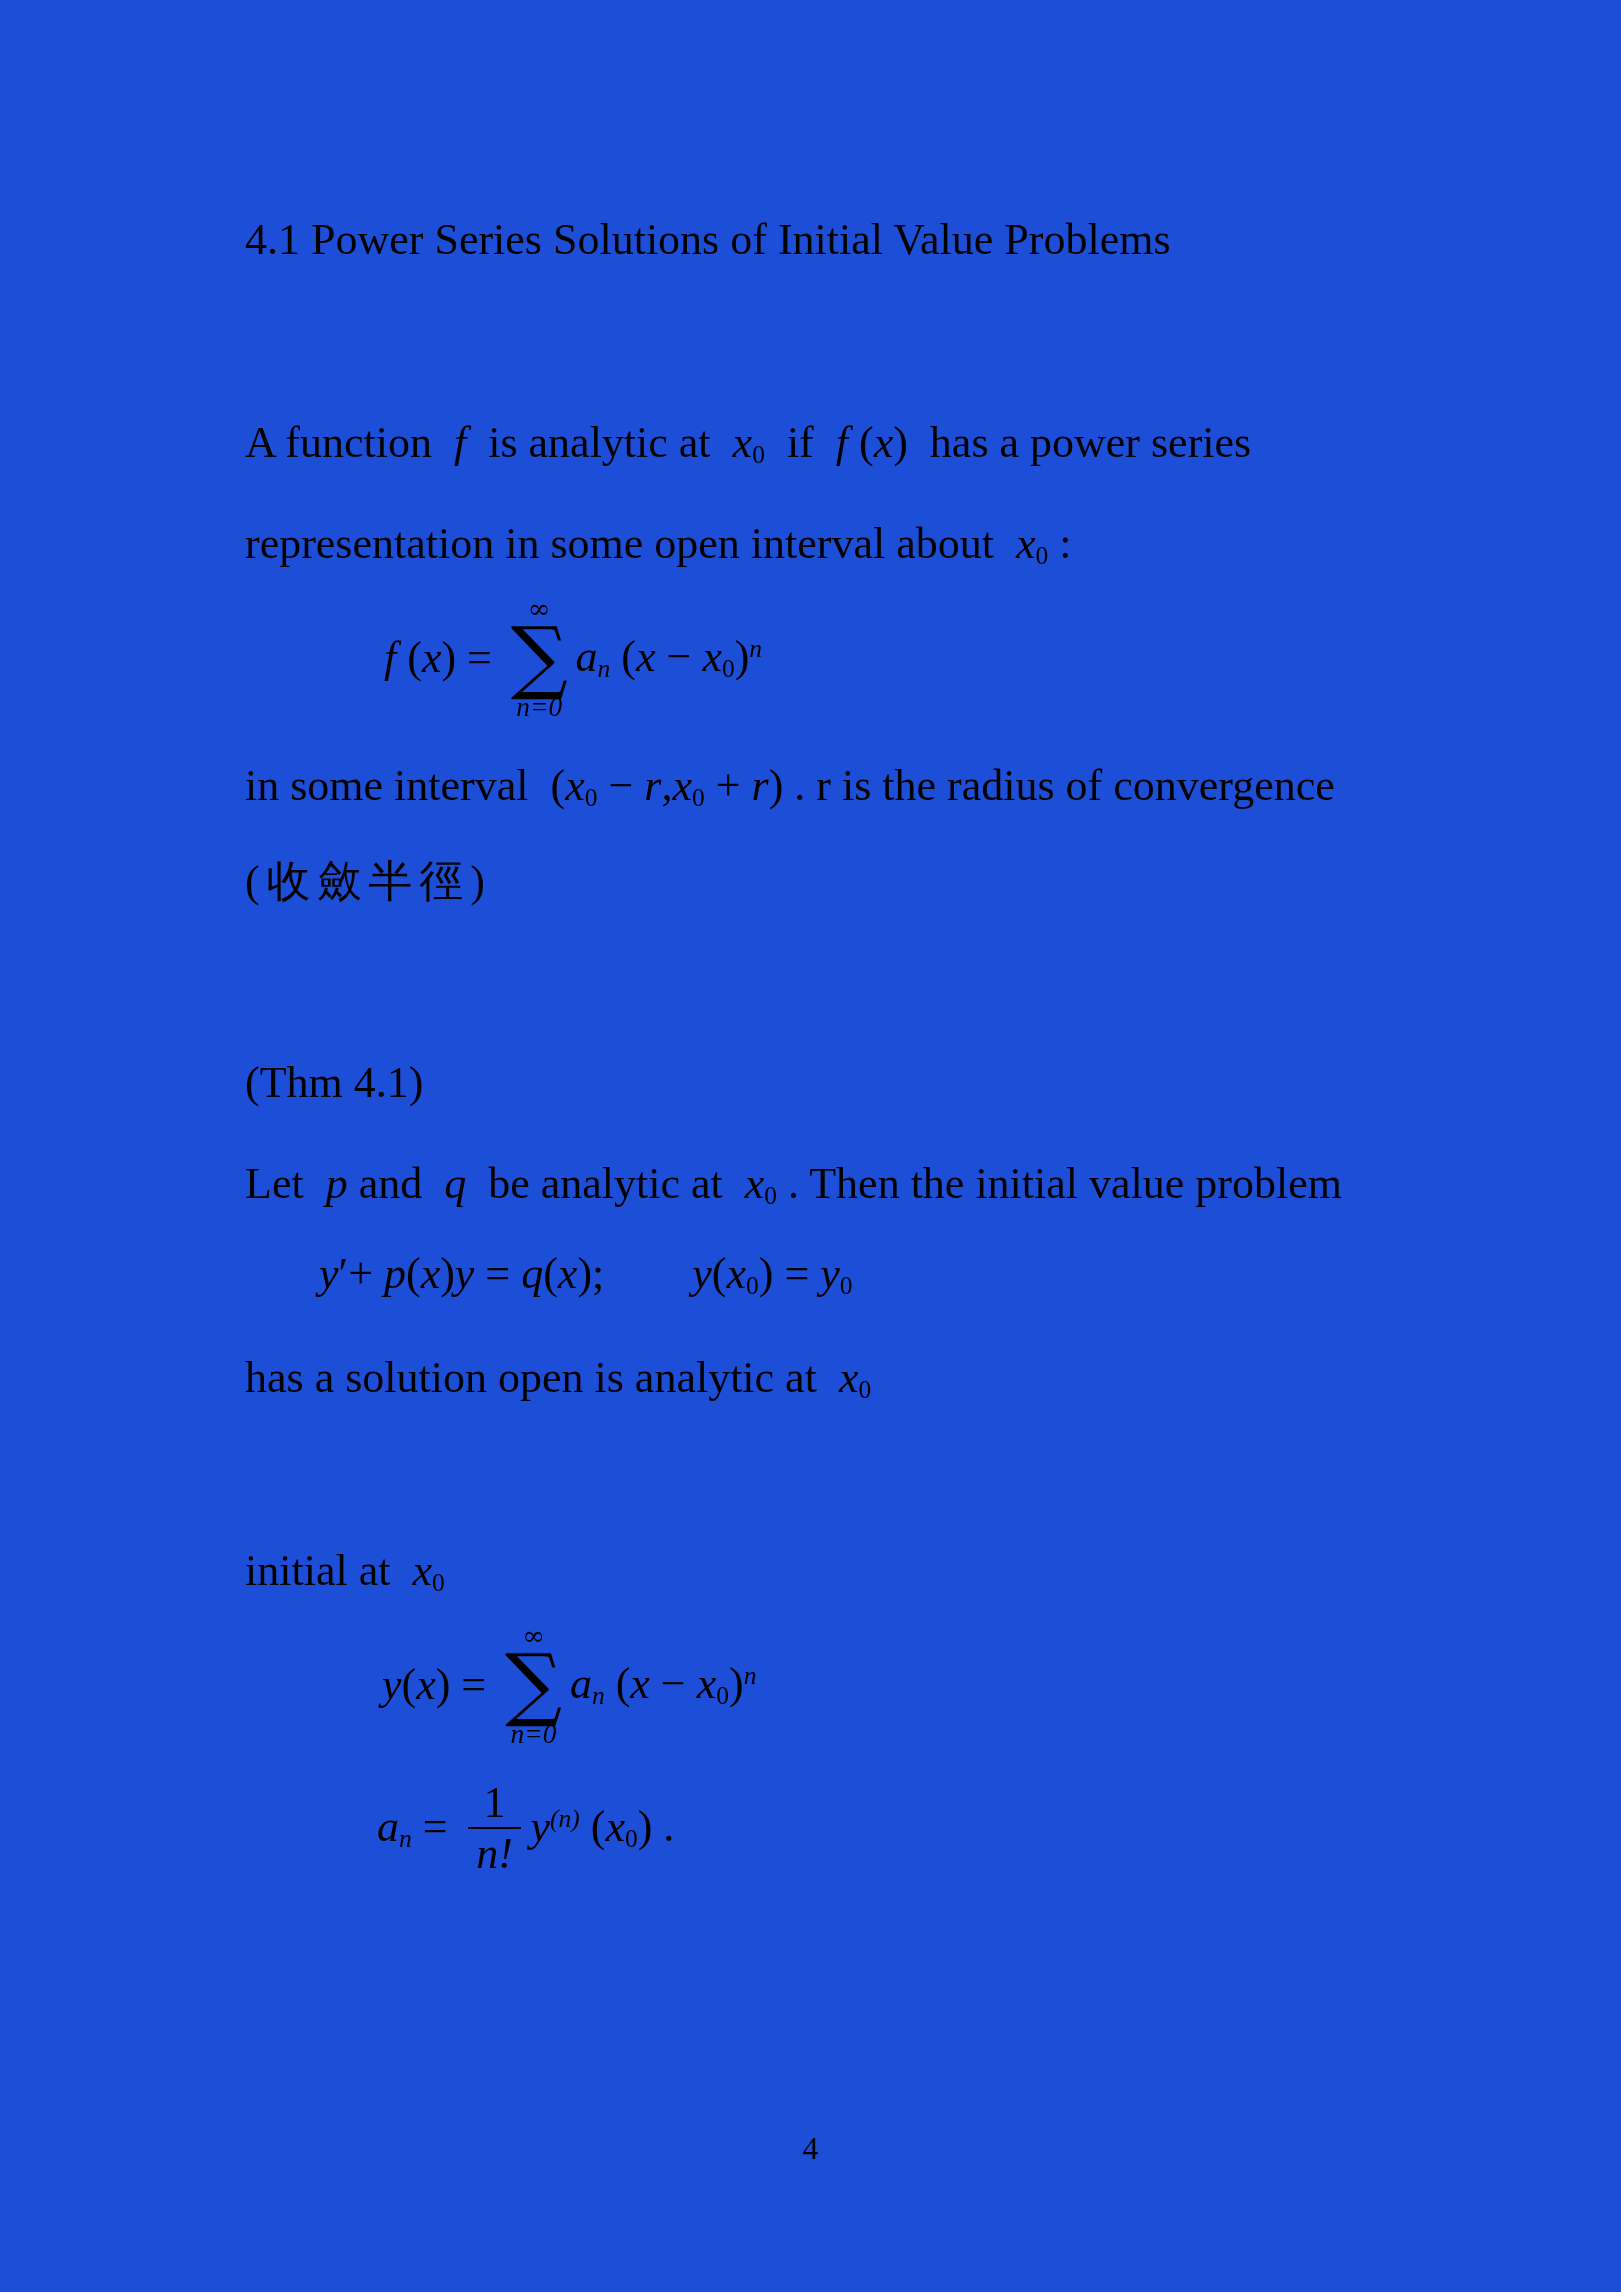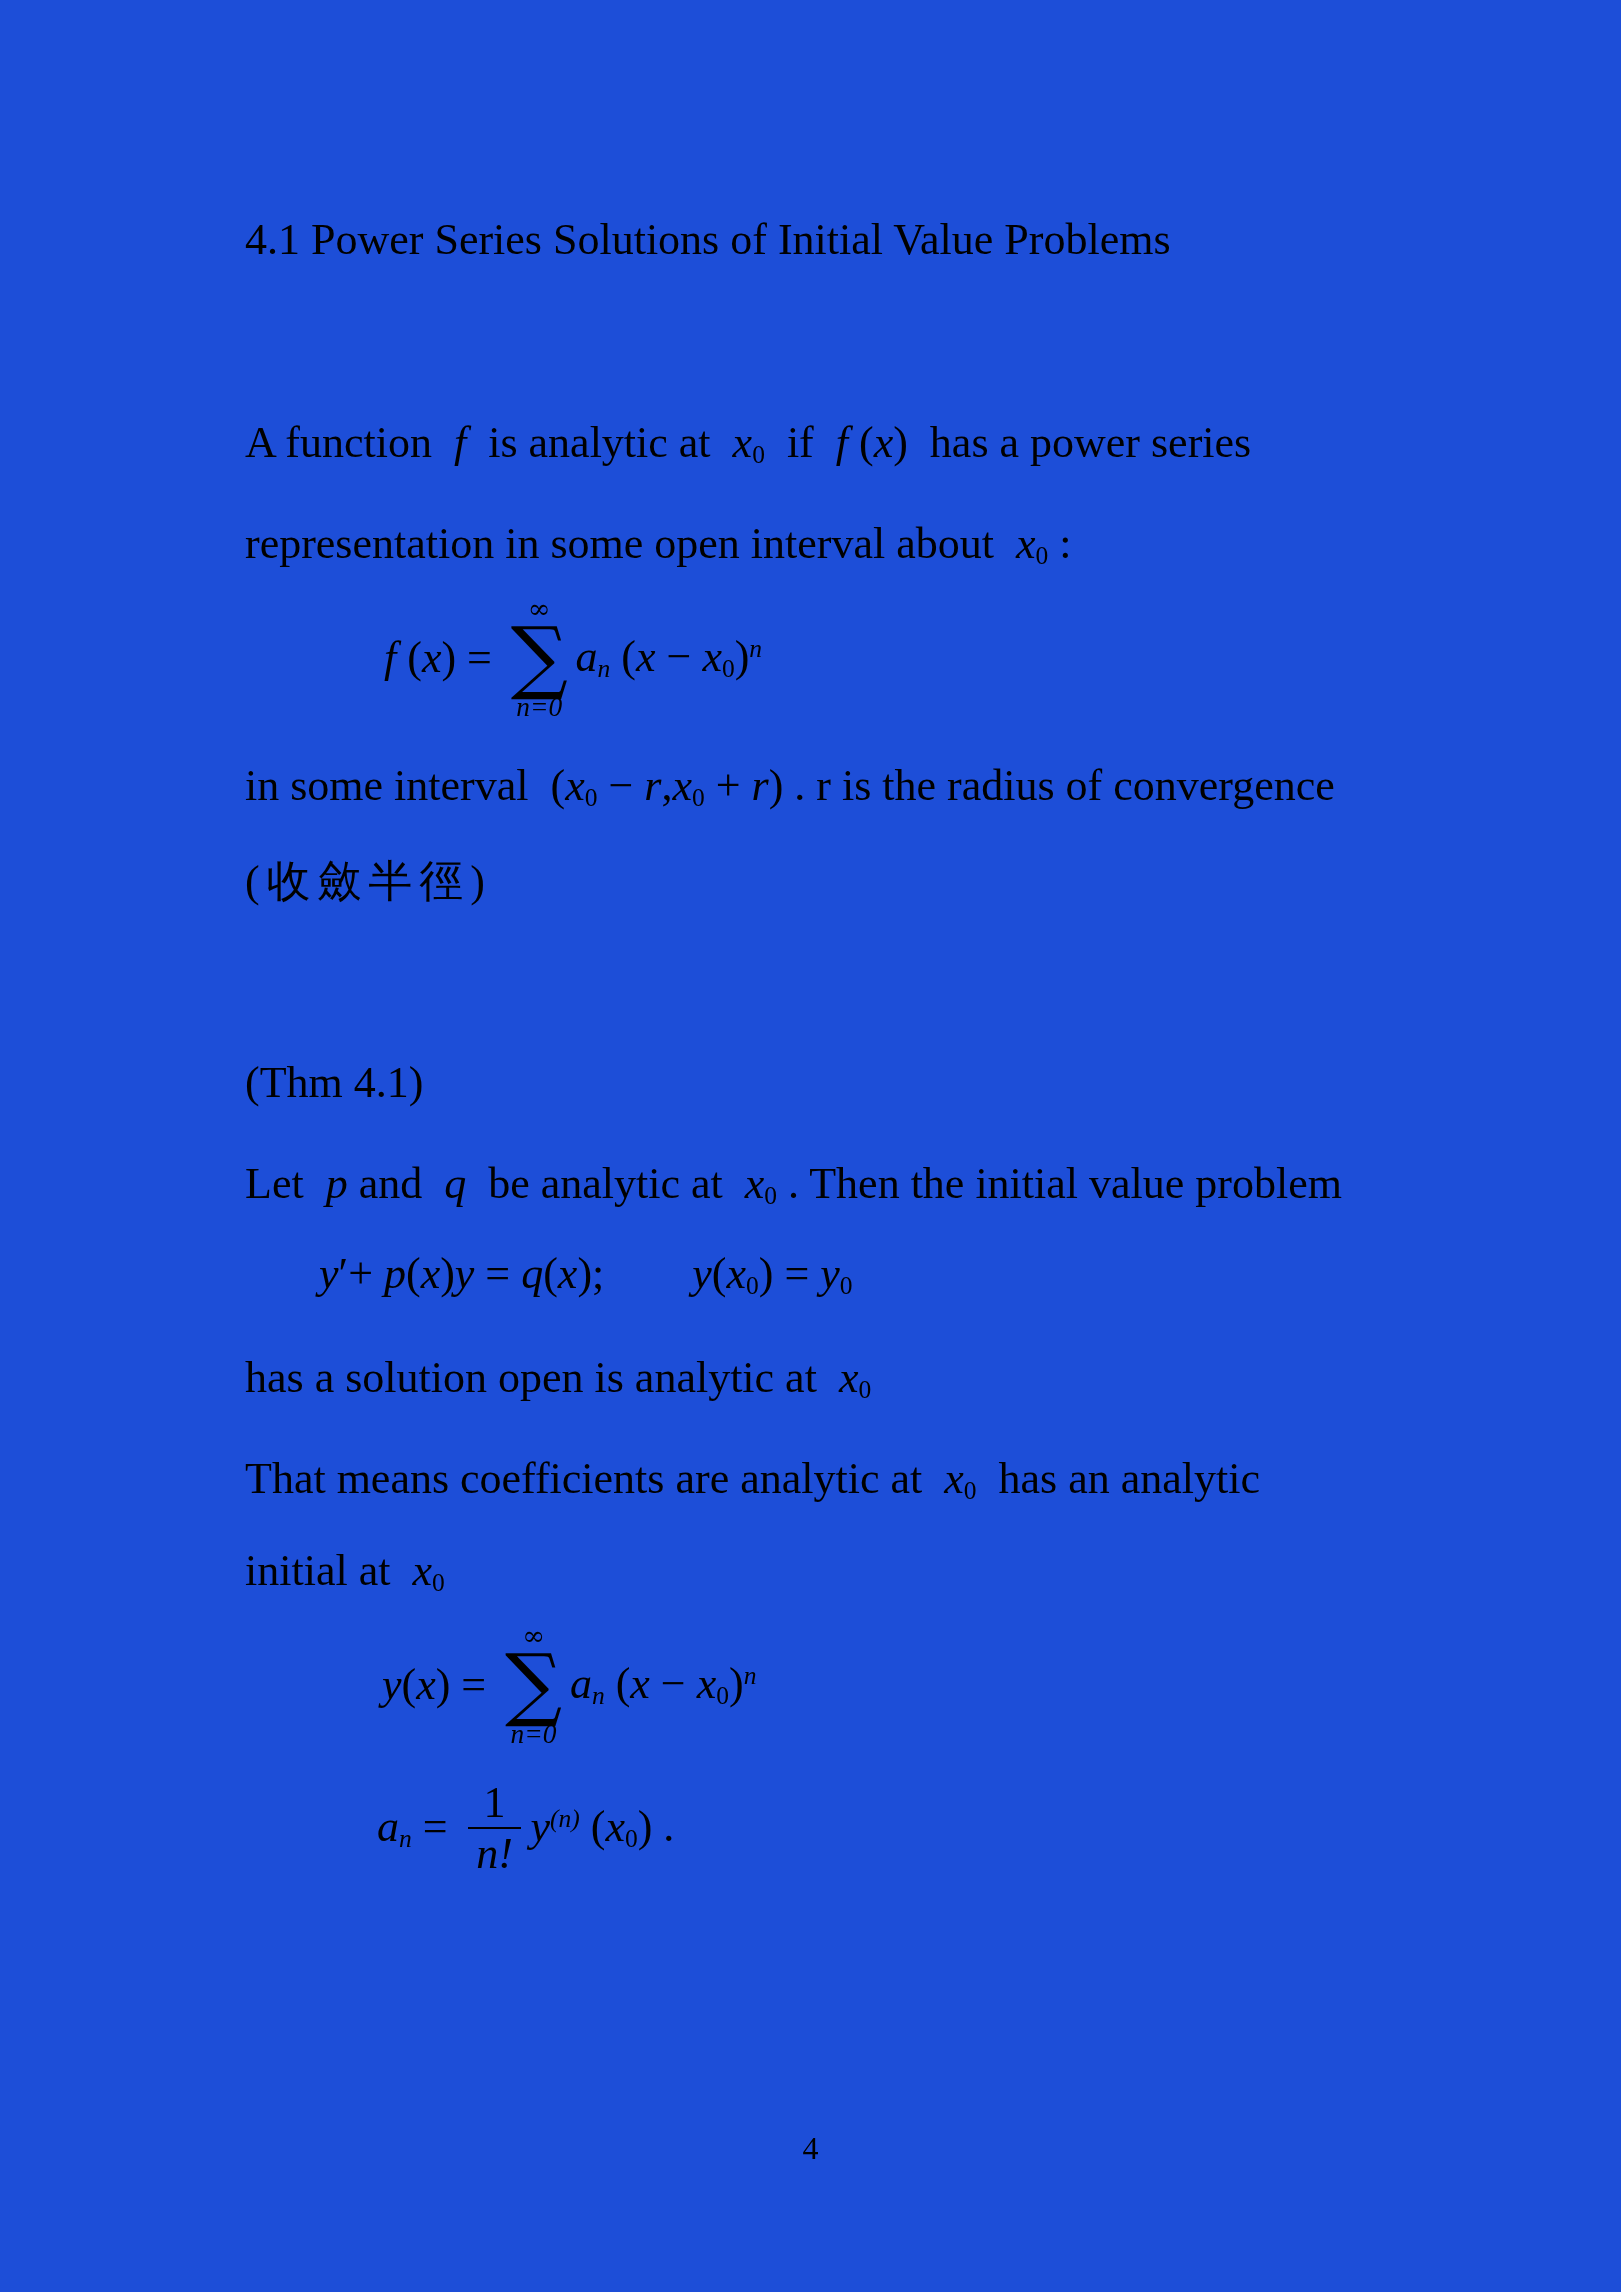--- a/index.html
+++ b/index.html
@@ -65,21 +65,20 @@
   <div class="line" style="top:856px"><span class="run"><span class="seg-cjk">(收斂半徑)</span></span></div>
 
   <div class="line" style="top:1057px"><span class="run"><span class="seg-r">(Thm 4.1)</span></span></div>
 
   <div class="line" style="top:1158px"><span class="run"><span class="seg-r">Let  </span><span class="seg-i">p</span><span class="seg-r"> and  </span><span class="seg-i">q</span><span class="seg-r">  be analytic at  </span><span class="seg-i">x</span><span class="seg-sub">0</span><span class="seg-r"> . Then the initial value problem</span></span></div>
 
   <div class="line" style="top:1248px;left:319px"><span class="run"><span class="seg-i">y</span><span class="seg-r">′+ </span><span class="seg-i">p</span><span class="seg-r">(</span><span class="seg-i">x</span><span class="seg-r">)</span><span class="seg-i">y</span><span class="seg-r"> = </span><span class="seg-i">q</span><span class="seg-r">(</span><span class="seg-i">x</span><span class="seg-r">);</span><span class="seg-gap"></span><span class="seg-i">y</span><span class="seg-r">(</span><span class="seg-i">x</span><span class="seg-sub">0</span><span class="seg-r">) = </span><span class="seg-i">y</span><span class="seg-sub">0</span></span></div>
 
   <div class="line" style="top:1352px"><span class="run"><span class="seg-r">has a solution open is analytic at  </span><span class="seg-i">x</span><span class="seg-sub">0</span></span></div>
 
-  <div class="line" style="top:1453px"><span class="run"><span class="seg-r">That means coefficients are analytic at  </span><span class="seg-i">x</span><span class="seg-sub">0</span><span class="seg-r">  has an analytic</span></span></div>
 
   <div class="line" style="top:1545px"><span class="run"><span class="seg-r">initial at  </span><span class="seg-i">x</span><span class="seg-sub">0</span></span></div>
 
   <div class="formula" style="top:1622px;left:382px"><span class="run"><span class="seg-i">y</span><span class="seg-r">(</span><span class="seg-i">x</span><span class="seg-r">) = </span></span><span class="sum"><span class="sum-top">∞</span><span class="sum-sigma">∑</span><span class="sum-bot">n=0</span></span><span class="run"><span class="seg-i">a</span><span class="seg-isub">n</span><span class="seg-r"> (</span><span class="seg-i">x</span><span class="seg-r"> − </span><span class="seg-i">x</span><span class="seg-sub">0</span><span class="seg-r">)</span><span class="seg-isup">n</span></span></div>
 
   <div class="formula" style="top:1778px;left:377px"><span class="run"><span class="seg-i">a</span><span class="seg-isub">n</span><span class="seg-r"> = </span></span><span class="frac"><span class="frac-num">1</span><span class="frac-den">n!</span></span><span class="run"><span class="seg-i">y</span><span class="seg-isup">(n)</span><span class="seg-r"> (</span><span class="seg-i">x</span><span class="seg-sub">0</span><span class="seg-r">) .</span></span></div>
 
   <div class="page-number">4</div>
 
 </div>

